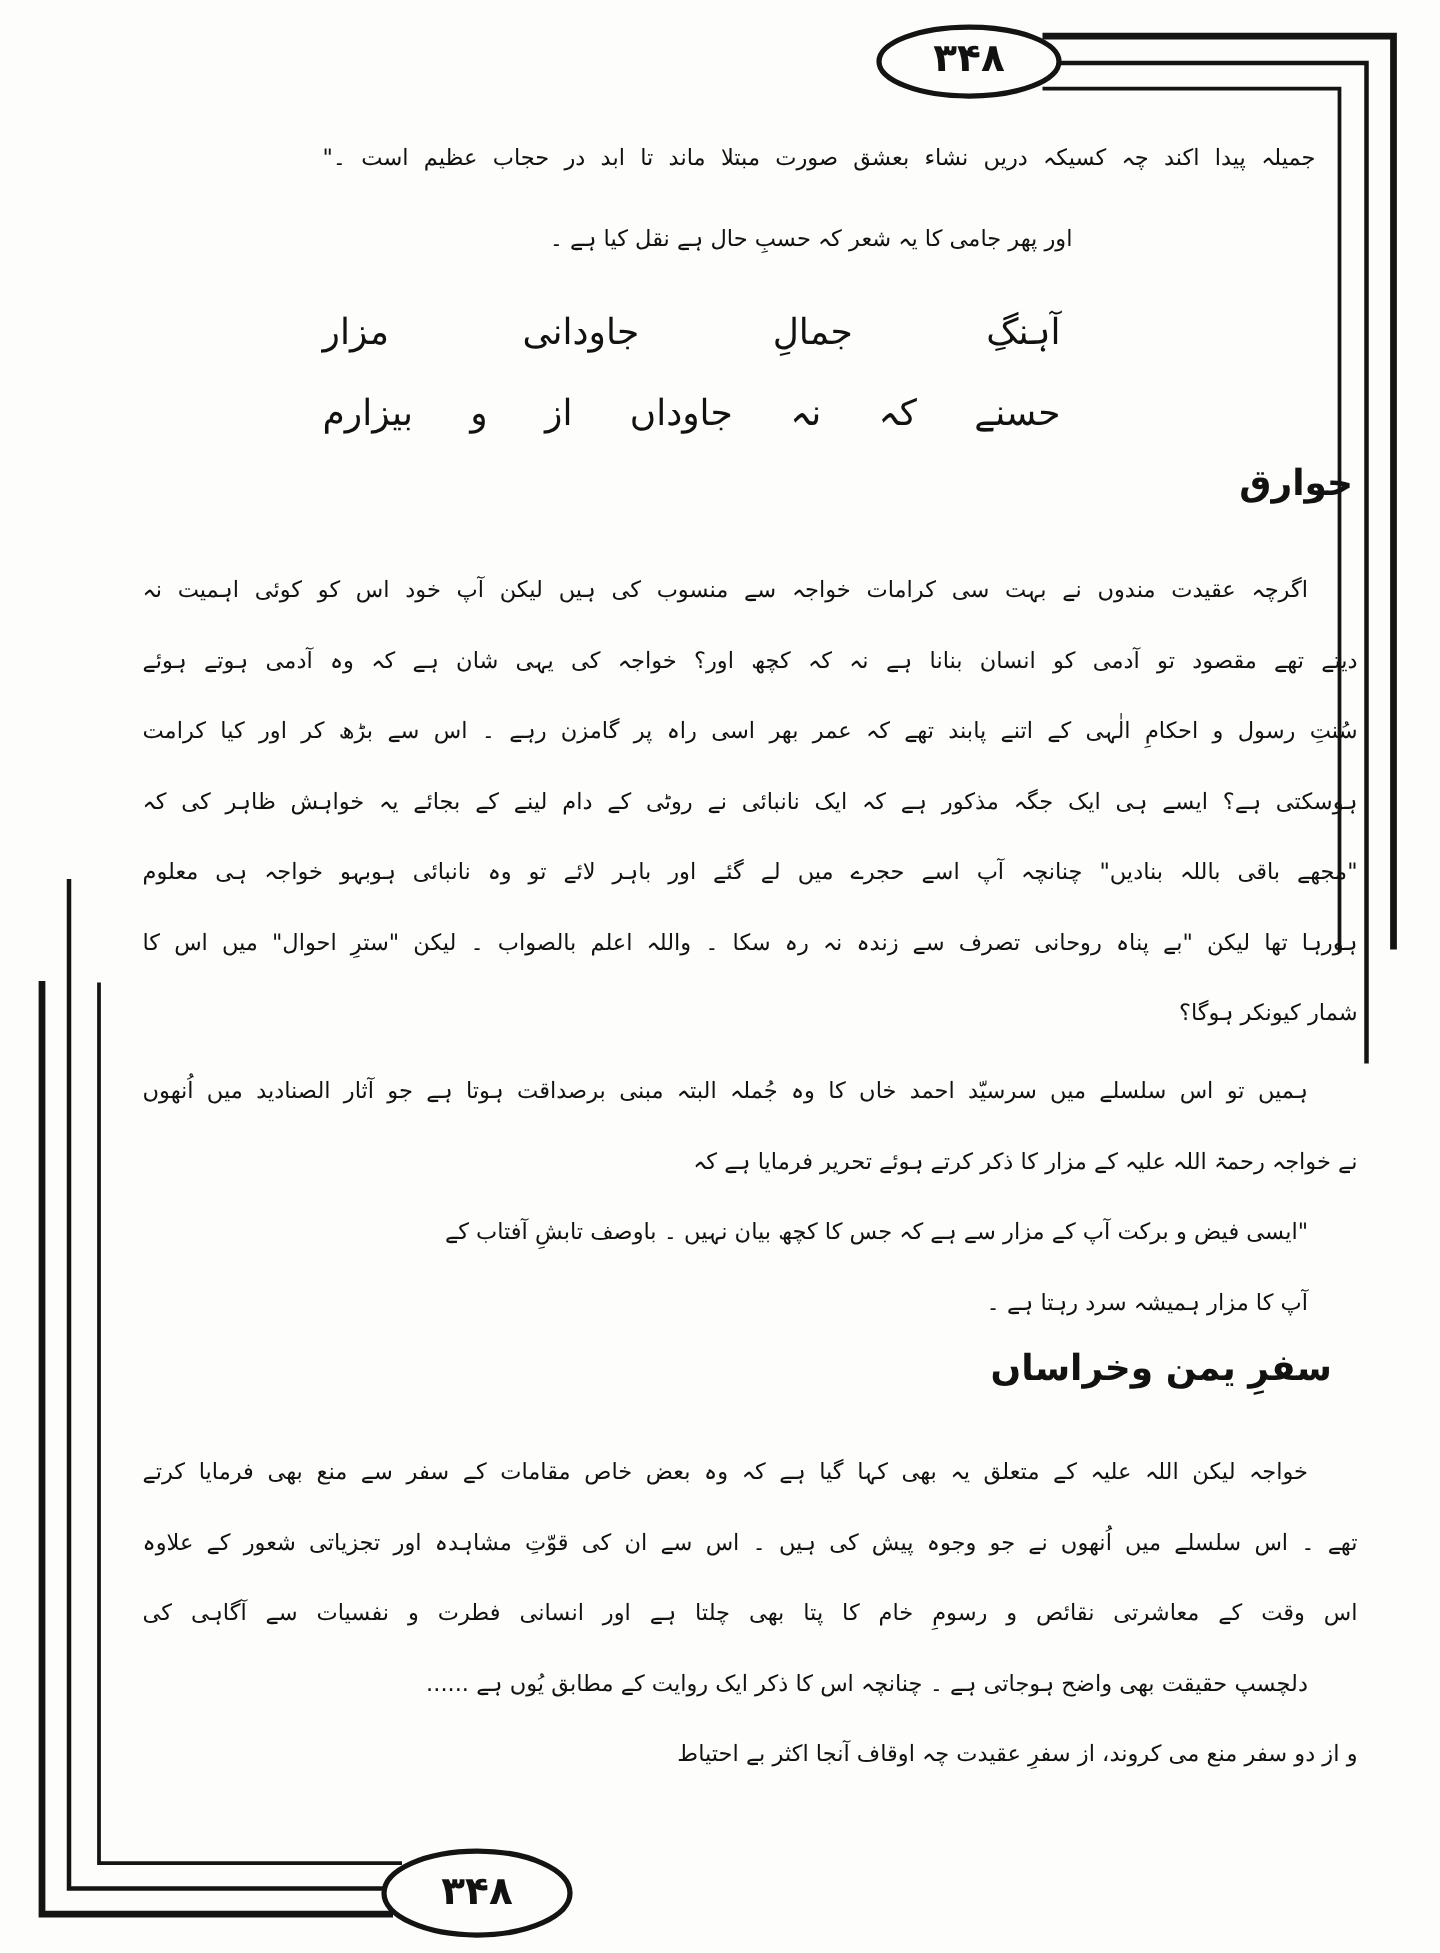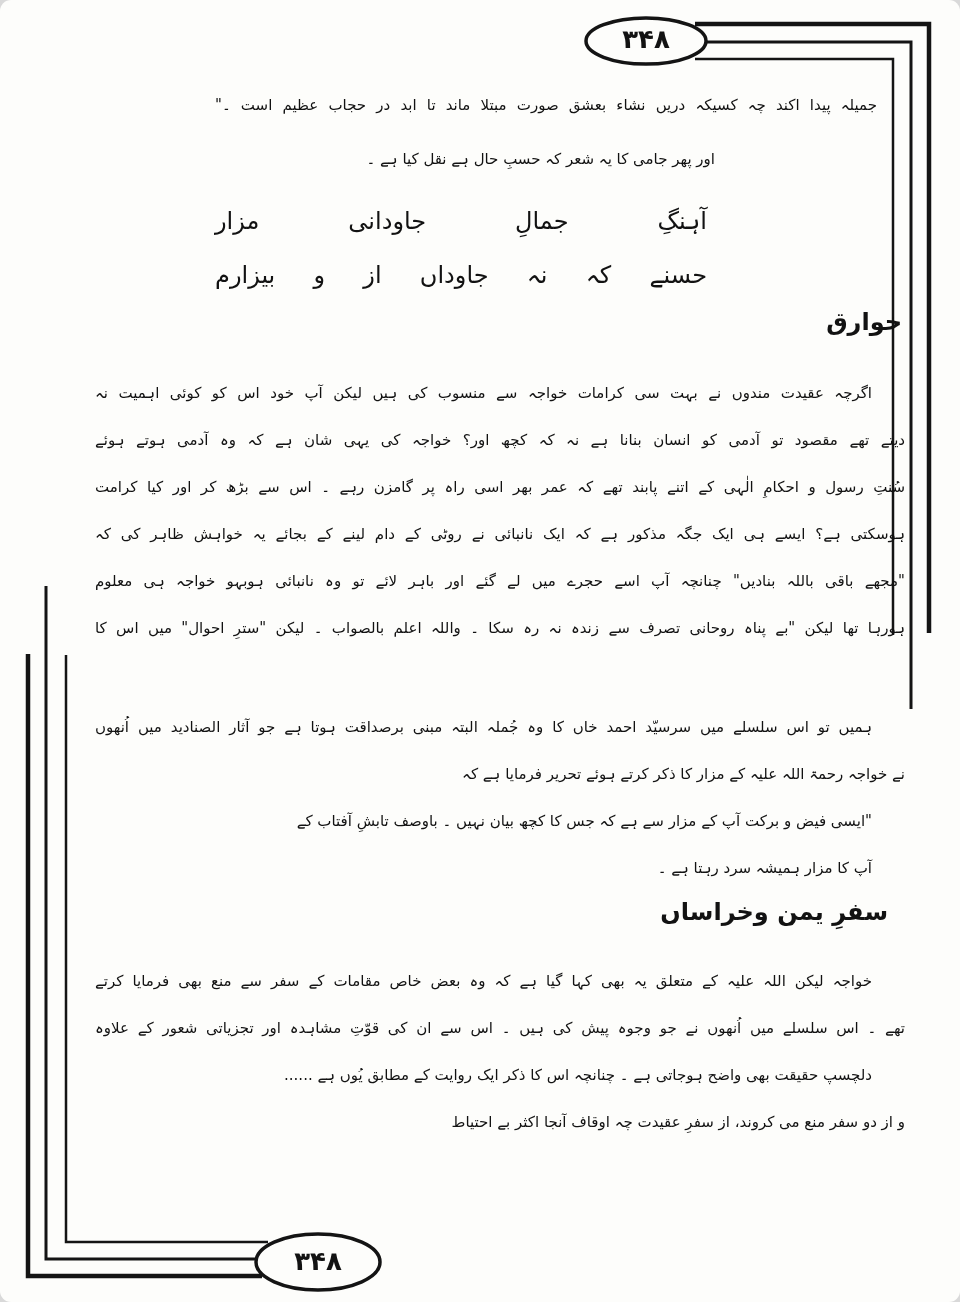--- a/index.html
+++ b/index.html
@@ -1,20 +1,19 @@
 <!DOCTYPE html>
 <html><head>
 <meta charset="utf-8">
 <style>
   html,body { margin:0; padding:0; background:#d9d9d9; }
   .page {
     position:relative; width:960px; height:1302px; margin:0 auto;
     background:#fdfdfb; color:#121212; overflow:hidden;
     font-family:"DejaVu Sans", sans-serif;
-    border-radius:11px;
   }
   .urdu { direction:rtl; unicode-bidi:plaintext; }
   .ornaments { position:absolute; inset:0; width:960px; height:1302px; pointer-events:none; }
   .pageno {
     position:absolute; text-align:center; font-weight:bold; font-size:26px;
     direction:rtl; letter-spacing:4px;
   }
   .pageno.top    { left:586px; top:24px;  width:120px; }
   .pageno.bottom { left:256px; top:1246px; width:124px; }
 
@@ -86,31 +85,33 @@
 
   <h2 class="heading h1pos urdu">خوارق</h2>
 
   <div class="para p1 urdu">
     <div class="ln fill indent">اگرچہ عقیدت مندوں نے بہت سی کرامات خواجہ سے منسوب کی ہیں لیکن آپ خود اس کو کوئی اہمیت نہ</div>
     <div class="ln fill">دیتے تھے مقصود تو آدمی کو انسان بنانا ہے نہ کہ کچھ اور؟ خواجہ کی یہی شان ہے کہ وہ آدمی ہوتے ہوئے</div>
     <div class="ln fill">سُنتِ رسول و احکامِ الٰہی کے اتنے پابند تھے کہ عمر بھر اسی راہ پر گامزن رہے ۔ اس سے بڑھ کر اور کیا کرامت</div>
     <div class="ln fill">ہوسکتی ہے؟ ایسے ہی ایک جگہ مذکور ہے کہ ایک نانبائی نے روٹی کے دام لینے کے بجائے یہ خواہش ظاہر کی کہ</div>
     <div class="ln fill">"مجھے باقی باللہ بنادیں" چنانچہ آپ اسے حجرے میں لے گئے اور باہر لائے تو وہ نانبائی ہوبہو خواجہ ہی معلوم</div>
     <div class="ln fill">ہورہا تھا لیکن "بے پناہ روحانی تصرف سے زندہ نہ رہ سکا ۔ واللہ اعلم بالصواب ۔ لیکن "سترِ احوال" میں اس کا</div>
+    <div class="ln end">شمار کیونکر ہوگا؟</div>
   </div>
 
   <div class="para p2 urdu">
     <div class="ln fill indent">ہمیں تو اس سلسلے میں سرسیّد احمد خاں کا وہ جُملہ البتہ مبنی برصداقت ہوتا ہے جو آثار الصنادید میں اُنھوں</div>
     <div class="ln end">نے خواجہ رحمۃ اللہ علیہ کے مزار کا ذکر کرتے ہوئے تحریر فرمایا ہے کہ</div>
     <div class="ln end indent">"ایسی فیض و برکت آپ کے مزار سے ہے کہ جس کا کچھ بیان نہیں ۔ باوصف تابشِ آفتاب کے</div>
     <div class="ln end indent">آپ کا مزار ہمیشہ سرد رہتا ہے ۔</div>
   </div>
 
   <h2 class="heading h2pos urdu">سفرِ یمن وخراساں</h2>
 
   <div class="para p3 urdu">
     <div class="ln fill indent">خواجہ لیکن اللہ علیہ کے متعلق یہ بھی کہا گیا ہے کہ وہ بعض خاص مقامات کے سفر سے منع بھی فرمایا کرتے</div>
     <div class="ln fill">تھے ۔ اس سلسلے میں اُنھوں نے جو وجوہ پیش کی ہیں ۔ اس سے ان کی قوّتِ مشاہدہ اور تجزیاتی شعور کے علاوہ</div>
+    <div class="ln fill">اس وقت کے معاشرتی نقائص و رسومِ خام کا پتا بھی چلتا ہے اور انسانی فطرت و نفسیات سے آگاہی کی</div>
     <div class="ln end indent">دلچسپ حقیقت بھی واضح ہوجاتی ہے ۔ چنانچہ اس کا ذکر ایک روایت کے مطابق یُوں ہے ......</div>
     <div class="ln center persian">و از دو سفر منع می کروند، از سفرِ عقیدت چہ اوقاف آنجا اکثر بے احتیاط</div>
   </div>
 
 </div>
 
 </body></html>

